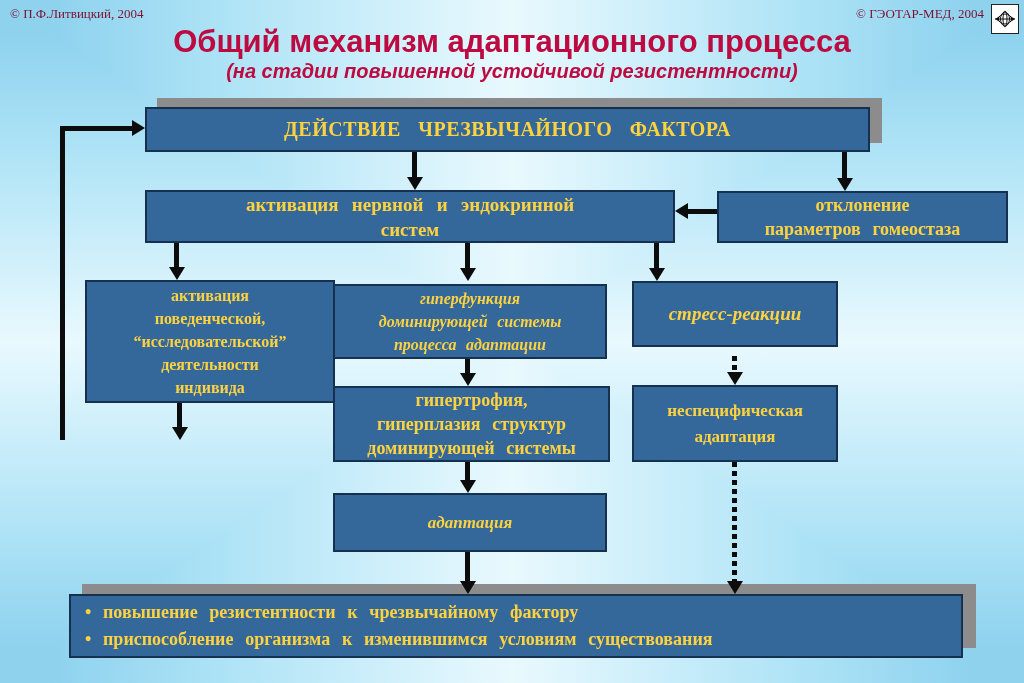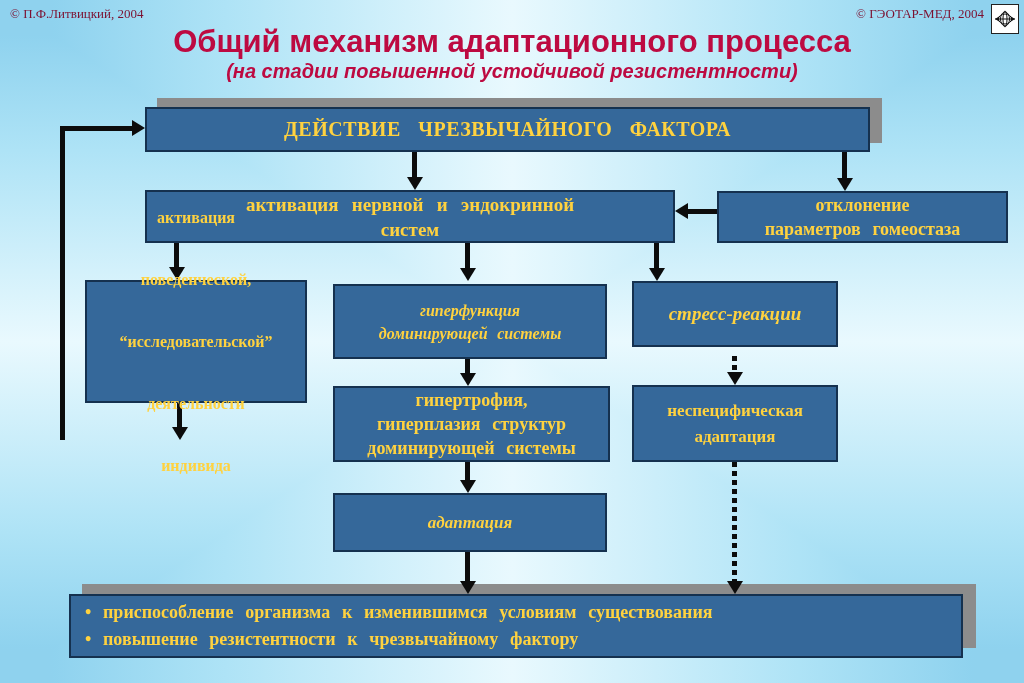--- a/index.html
+++ b/index.html
@@ -157,31 +157,32 @@
   <div class="box" style="left:145px; top:190px; width:530px; height:53px; font-size:19px; line-height:25px; word-spacing:0.45em;">
     <div>активация нервной и эндокринной</div>
     <div>систем</div>
   </div>
 
   <div class="box" style="left:717px; top:191px; width:291px; height:52px; font-size:18px; line-height:24px; word-spacing:0.4em;">
     <div>отклонение</div>
     <div>параметров гомеостаза</div>
   </div>
 
-  <div class="box" style="left:85px; top:280px; width:222px; height:123px; font-size:16px; line-height:23px;gap:39px;">
+  <div class="box" style="left:85px; top:280px; width:250px; height:123px; font-size:16px; line-height:23px;">
     <div>активация</div>
     <div>поведенческой,</div>
     <div>“исследовательской”</div>
     <div>деятельности</div>
     <div>индивида</div>
   </div>
 
   <div class="box italic" style="left:333px; top:284px; width:274px; height:75px; font-size:16px; line-height:23px; word-spacing:0.35em;">
     <div>гиперфункция</div>
     <div>доминирующей системы</div>
+    <div>процесса адаптации</div>
   </div>
 
   <div class="box italic" style="left:632px; top:281px; width:206px; height:66px; font-size:19px;">
     <div>стресс-реакции</div>
   </div>
 
   <div class="box" style="left:333px; top:386px; width:277px; height:76px; font-size:18px; line-height:24px; word-spacing:0.4em;">
     <div>гипертрофия,</div>
     <div>гиперплазия структур</div>
     <div>доминирующей системы</div>
@@ -191,17 +192,17 @@
     <div>неспецифическая</div>
     <div>адаптация</div>
   </div>
 
 
   <div class="box italic" style="left:333px; top:493px; width:274px; height:59px; font-size:17px; line-height:25px;">
     <div>адаптация</div>
   </div>
 
   <div class="box" style="left:69px; top:594px; width:894px; height:64px; font-size:18px; line-height:27px; align-items:flex-start; text-align:left; padding-left:14px; word-spacing:0.4em;">
+    <div>• повышение резистентности к чрезвычайному фактору</div>
     <div>• приспособление организма к изменившимся условиям существования</div>
-    <div>• повышение резистентности к чрезвычайному фактору</div>
   </div>
 
 </div>
 
 </body></html>

